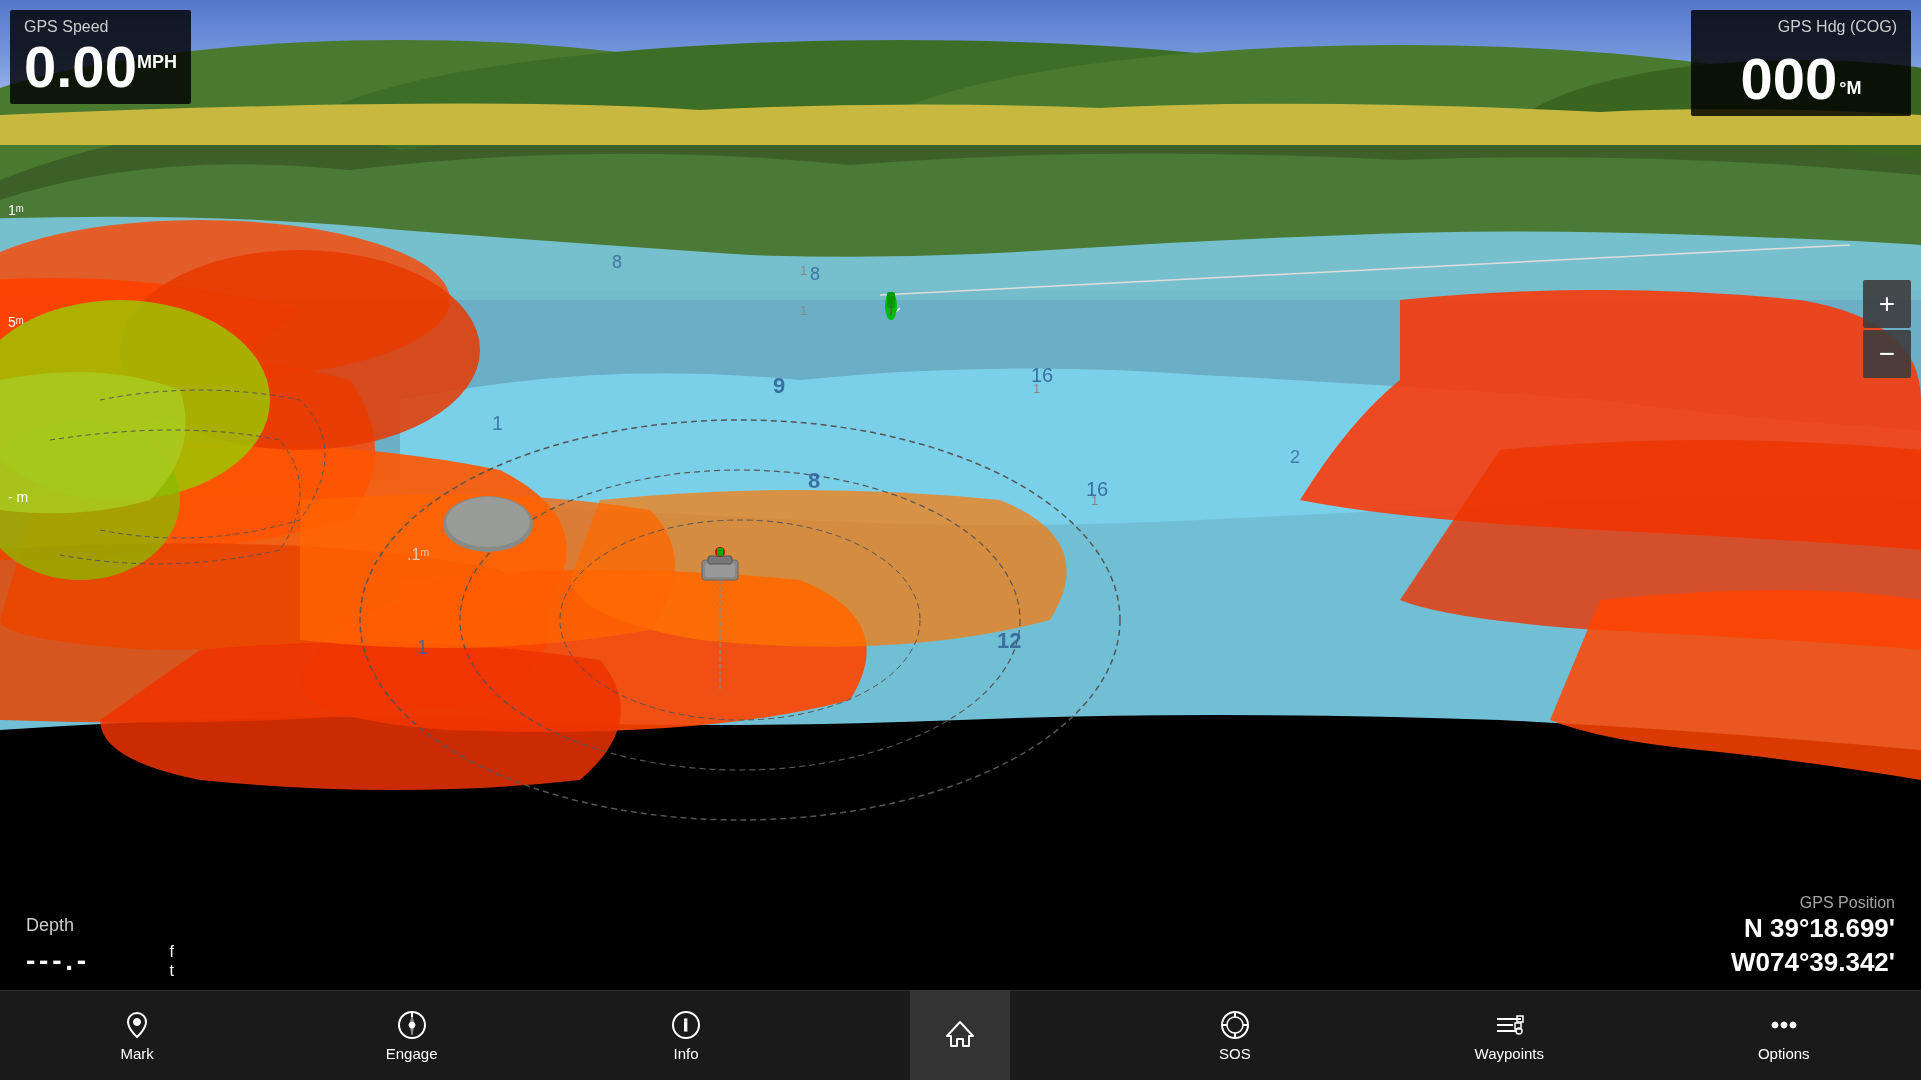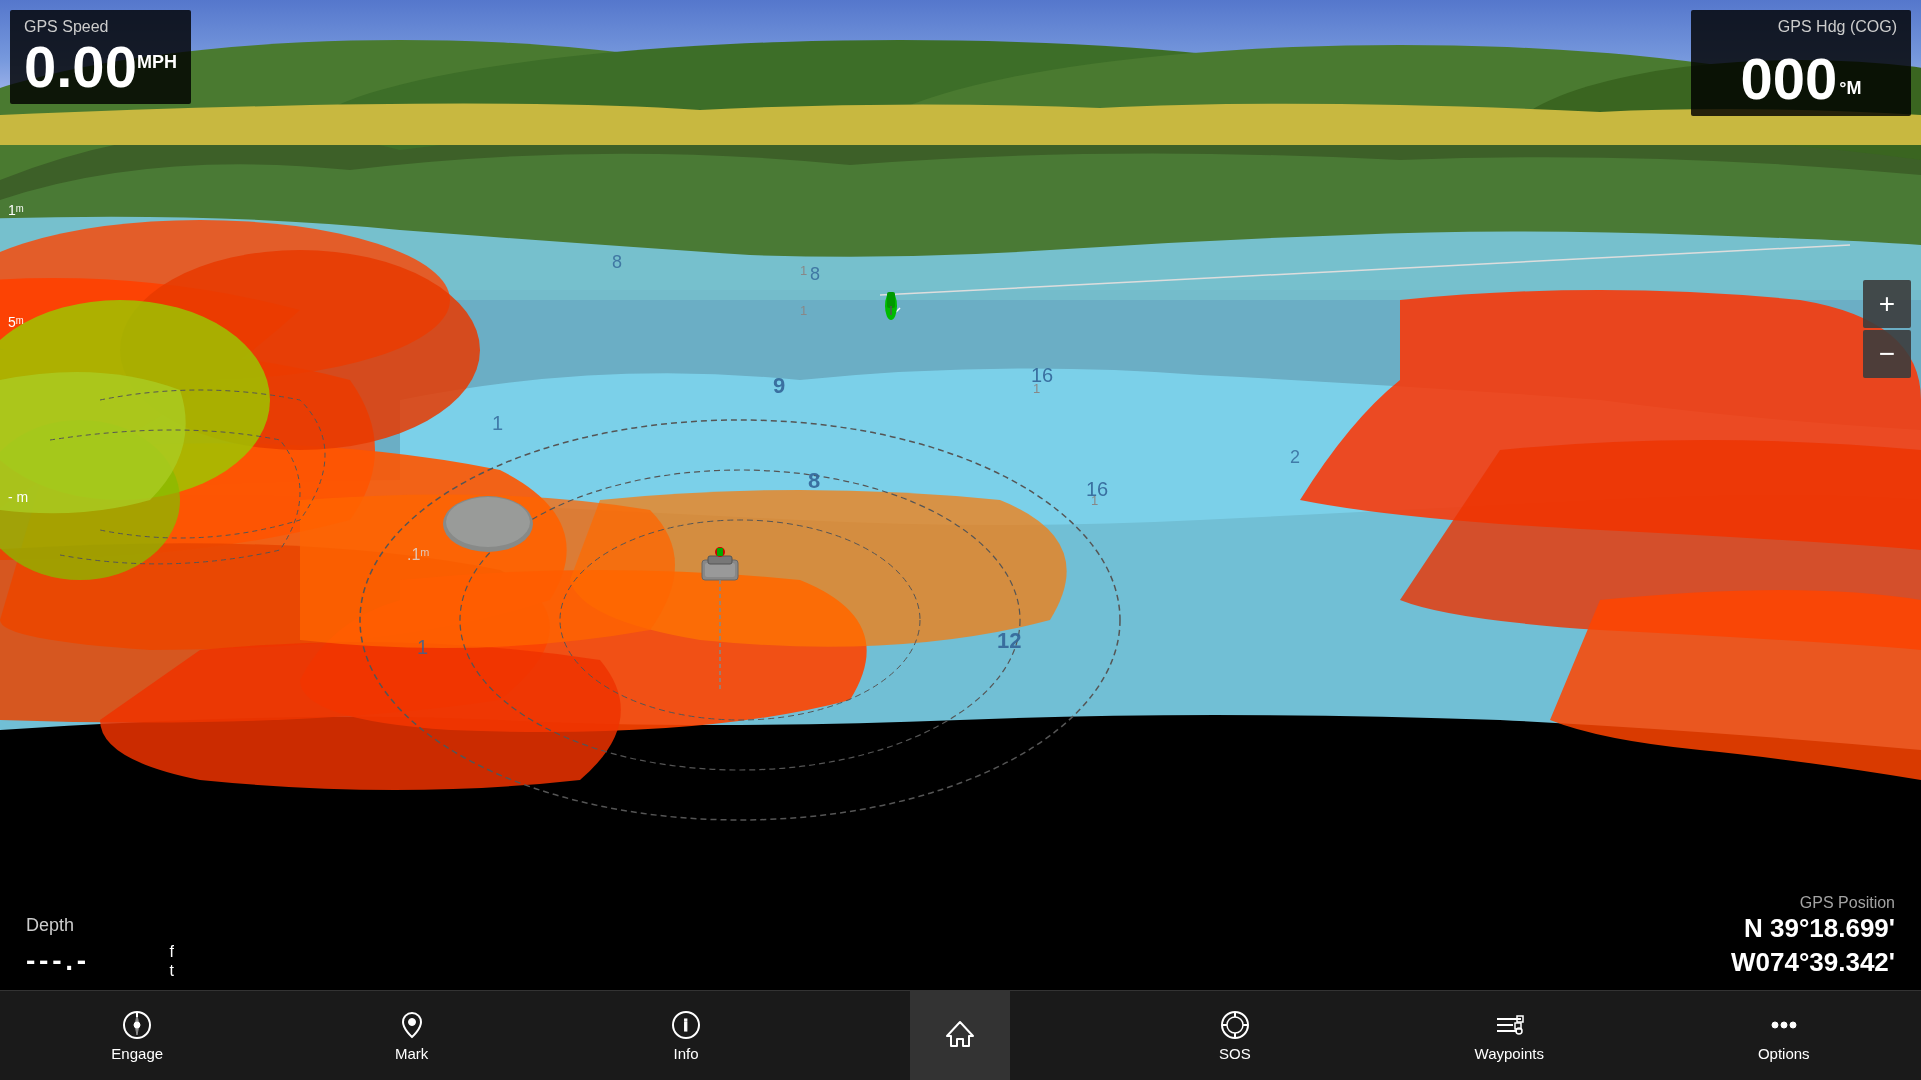--- a/index.html
+++ b/index.html
@@ -357,34 +357,34 @@
 <div id="gps-pos" class="hud-overlay">
   <div class="label">GPS Position</div>
   <div class="coord">N  39°18.699'</div>
   <div class="coord">W074°39.342'</div>
 </div>
 
 <div id="nav-bar">
 
   <div class="nav-item">
     <svg class="nav-svg" viewBox="0 0 32 32">
+      <path d="M16 4 C11 4 7 8 7 13 C7 20 16 28 16 28 C16 28 25 20 25 13 C25 8 21 4 16 4Z" fill="none" stroke="white" stroke-width="2"></path>
+      <circle cx="16" cy="13" r="3.5" fill="white"></circle>
+    </svg>
+    <span class="nav-label">Mark</span>
+  </div>
+
+  <div class="nav-item">
+    <svg class="nav-svg" viewBox="0 0 32 32">
       <circle cx="16" cy="16" r="13" fill="none" stroke="white" stroke-width="2"></circle>
       <polygon points="16,6 18,16 16,26 14,16" fill="white" opacity="0.5"></polygon>
       <circle cx="16" cy="16" r="3" fill="white"></circle>
       <line x1="16" y1="4" x2="16" y2="8" stroke="white" stroke-width="2"></line>
     </svg>
     <span class="nav-label">Engage</span>
-  </div>
-
-  <div class="nav-item">
-    <svg class="nav-svg" viewBox="0 0 32 32">
-      <path d="M16 4 C11 4 7 8 7 13 C7 20 16 28 16 28 C16 28 25 20 25 13 C25 8 21 4 16 4Z" fill="none" stroke="white" stroke-width="2"></path>
-      <circle cx="16" cy="13" r="3.5" fill="white"></circle>
-    </svg>
-    <span class="nav-label">Mark</span>
   </div>
 
   <div class="nav-item">
     <svg class="nav-svg" viewBox="0 0 32 32">
       <circle cx="16" cy="16" r="13" fill="none" stroke="white" stroke-width="2"></circle>
       <text x="13.5" y="22" font-size="16" fill="white" font-weight="bold">i</text>
     </svg>
     <span class="nav-label">Info</span>
   </div>
 

